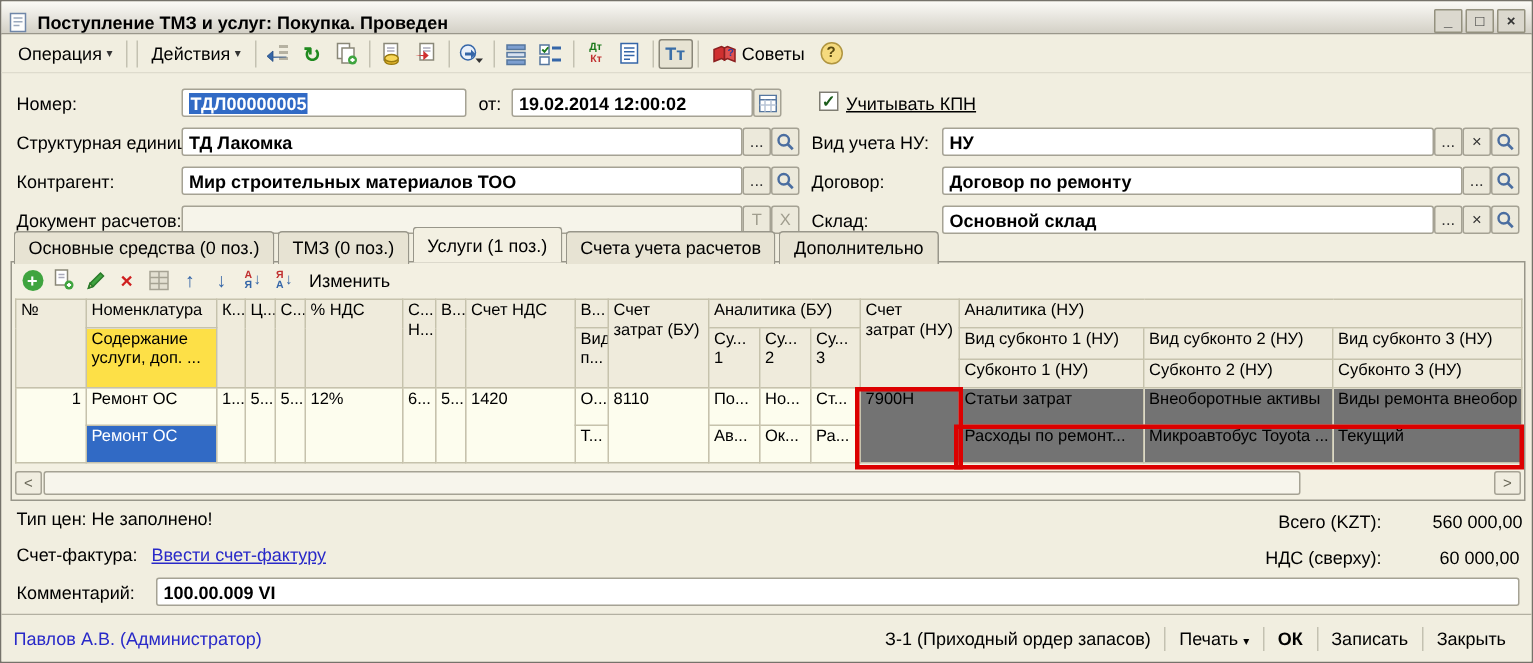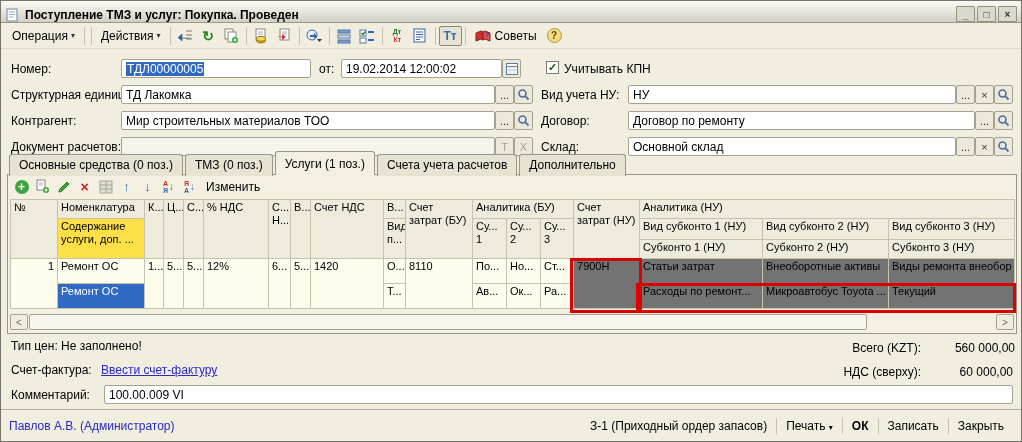--- a/index.html
+++ b/index.html
@@ -23,21 +23,21 @@
   .tt-glyph { color:#3a6ea8; font-weight:bold; font-size:12px; }
   .dtkt { display:flex; flex-direction:column; font-size:7px; font-weight:bold; line-height:1.1; }
   .dtkt .dt { color:#1c7a1c; align-self:flex-start; }
   .dtkt .kt { color:#c03030; align-self:flex-end; }
   .help { width:15px; height:15px; border-radius:50%; background:#f5da7e; border:1px solid #b09540; display:flex; align-items:center; justify-content:center; font-size:10px; font-weight:bold; color:#5a4a10; margin-left:4px; }
   .refresh-glyph { color:#1f8a1f; font-weight:bold; font-size:14px; }
 
   
   .form { position:relative; flex:1 1 auto; background:#f1eee0;padding-left:35px; }
   .lbl { position:absolute; white-space:nowrap; }
-  .input { position:absolute; height:19px; background:#fff; border:1px solid #a5a294; border-radius:2px; padding:2px 4px; overflow:hidden; white-space:nowrap; }
+  .input { position:absolute; height:19px; background:#fff; border:1px solid #a5a294; border-radius:2px; padding:2px 4px; overflow:hidden; white-space:nowrap;font-weight:bold; }
   .input.disabled { background:#f6f4ea; }
   .selected-text { background:#316ac5; color:#fff; padding:0 1px; }
   .fbtn { position:absolute; width:19px; height:19px; background:#ece9db; border:1px solid #a5a294; border-radius:2px; font-size:11px; display:flex; align-items:center; justify-content:center; color:#333; }
   .fbtn.disabled { color:#a09d8e; }
   .cb { position:absolute; width:13px; height:13px; background:#fff; border:1px solid #7f7d72; display:flex; align-items:center; justify-content:center; font-size:11px; font-weight:bold; color:#1a5c1a; }
 
   
   .tabs { position:absolute; left:8px; top:104px; height:22px; display:flex; align-items:flex-end; z-index:2; }
   .tab { padding:3px 9px 4px; background:#e7e3d3; border:1px solid #98968a; border-bottom:none; border-radius:3px 3px 0 0; margin-right:2px; position:relative; top:1px; white-space:nowrap; }
   .tab.active { background:#f3f0e2; padding-top:5px; top:0; z-index:3; }
@@ -224,21 +224,21 @@
     <span class="fbtn" style="left:501px;top:10px;">
         <svg width="12" height="12" viewBox="0 0 12 12">
           <rect x="0.5" y="0.5" width="11" height="11" fill="#fff" stroke="#56779f"></rect>
           <line x1="0.5" y1="3.5" x2="11.5" y2="3.5" stroke="#56779f"></line>
           <line x1="4" y1="3.5" x2="4" y2="11.5" stroke="#b9c4d6"></line>
           <line x1="8" y1="3.5" x2="8" y2="11.5" stroke="#b9c4d6"></line>
           <line x1="0.5" y1="7" x2="11.5" y2="7" stroke="#b9c4d6"></line>
         </svg>
       </span>
     <span class="cb" style="left:545px;top:12px;">✓</span>
-    <span class="lbl" style="left:563px;top:13px;">Учитывать КПН</span>
+    <span class="lbl" style="left:563px;top:13px;text-decoration:underline;">Учитывать КПН</span>
 
     <span class="lbl" style="left:10px;top:39px;">Структурная единица:</span>
     <div class="input" style="left:120px;top:36px;width:374px;"><span>ТД Лакомка</span></div>
     <span class="fbtn" style="left:494px;top:36px;">...</span>
     <span class="fbtn" style="left:513px;top:36px;">
         <svg width="13" height="13" viewBox="0 0 13 13">
           <circle cx="5.5" cy="5.5" r="3.5" fill="none" stroke="#4a6da0" stroke-width="1.6"></circle>
           <line x1="8.2" y1="8.2" x2="11.5" y2="11.5" stroke="#4a6da0" stroke-width="1.8"></line>
         </svg>
       </span>

